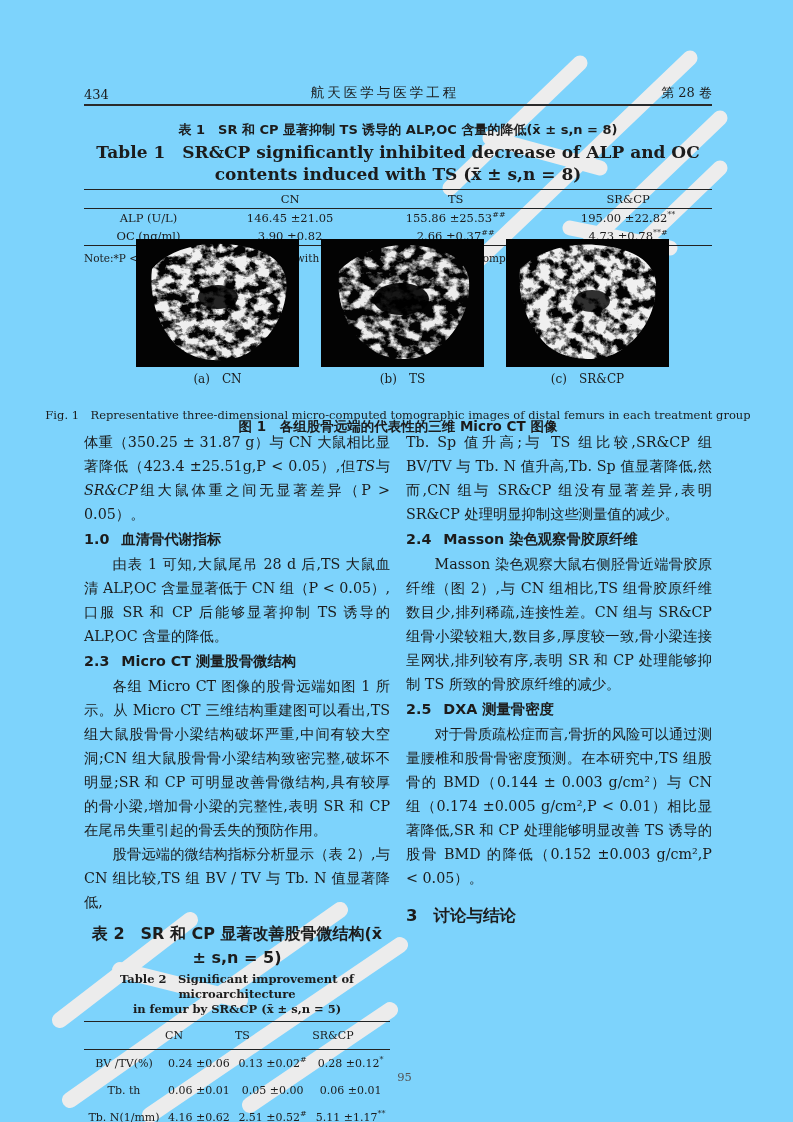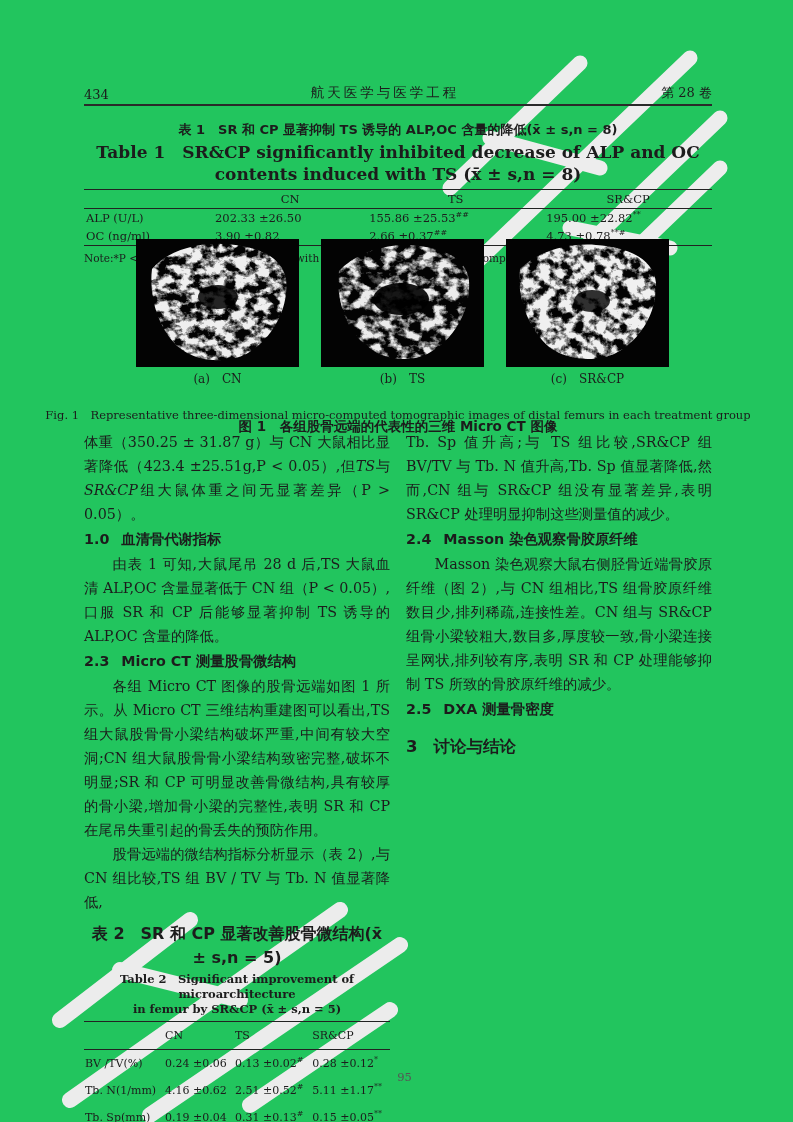--- a/index.html
+++ b/index.html
@@ -1,37 +1,37 @@
 <!DOCTYPE html>
 <html><head>
 <meta charset="utf-8">
 <style>
   html,body{margin:0;padding:0;background:#888;}
   .page{
     position:relative;width:793px;height:1122px;margin:0 auto;
-    background:#22c55e;overflow:hidden;
+    background:#7dd3fc;overflow:hidden;
     font-family:"DejaVu Serif","Liberation Serif",serif;
     color:#1c1c1c;
   }
   .layer{position:absolute;z-index:1;}
   .wm{position:absolute;z-index:0;pointer-events:none;}
 
   
   .hdr{top:84px;left:84px;width:628px;display:flex;justify-content:space-between;align-items:flex-end;font-size:13px;}
   .hdr .jtitle{letter-spacing:3px;font-size:13.5px;}
   .hdr-rule{top:104px;left:84px;width:628px;border-top:2px solid #2a2a2a;height:0;}
 
   
   .t1block{top:121px;left:84px;width:628px;}
   .tcap-zh{text-align:center;font-weight:bold;font-size:13px;font-family:"DejaVu Sans","Liberation Sans",sans-serif;}
   .tcap-en{text-align:center;font-weight:bold;font-size:17px;margin-top:2px;}
   table{border-collapse:collapse;width:100%;}
   .sci-table{margin-top:5px;font-size:11.5px;}
   .sci-table th{font-weight:normal;padding:2px 2px;}
-  .sci-table td{padding:2px 2px;text-align:left;}
+  .sci-table td{padding:2px 2px;text-align:center;}
   .sci-table thead tr{border-top:1.8px solid #222;border-bottom:1px solid #222;}
   .sci-table tbody tr:last-child{border-bottom:1.8px solid #222;}
   sup{font-size:8px;line-height:0;}
   .tnote{font-size:10.5px;margin-top:5px;text-align:left;line-height:14px;}
 
   
   .figs{top:239px;left:136px;width:534px;display:flex;gap:22px;}
   .ct{width:163px;height:128px;background:#000;}
   .subcaps{top:371px;left:136px;width:534px;display:flex;gap:22px;font-size:12px;}
   .subcaps div{width:163px;text-align:center;}
@@ -99,21 +99,21 @@
         <tr>
           <th style="width:125px"></th>
           <th>CN</th>
           <th>TS</th>
           <th>SR&amp;CP</th>
         </tr>
       </thead>
       <tbody>
         <tr>
           <td>ALP (U/L)</td>
-          <td>202.33 ±26.50</td>
+          <td>146.45 ±21.05</td>
           <td><span>155.86 ±25.53</span><sup>##</sup></td>
           <td><span>195.00 ±22.82</span><sup>**</sup></td>
         </tr>
         <tr>
           <td>OC (ng/ml)</td>
           <td>3.90 ±0.82</td>
           <td><span>2.66 ±0.37</span><sup>##</sup></td>
           <td><span>4.73 ±0.78</span><sup>**#</sup></td>
         </tr>
       </tbody>
@@ -203,20 +203,26 @@
             </tr>
           </thead>
           <tbody>
             <tr>
               <td>BV /TV(%)</td>
               <td>0.24 ±0.06</td>
               <td><span>0.13 ±0.02</span><sup>#</sup></td>
               <td><span>0.28 ±0.12</span><sup>*</sup></td>
             </tr>
             <tr>
+              <td>Tb. th</td>
+              <td>0.06 ±0.01</td>
+              <td><span>0.05 ±0.00</span><sup></sup></td>
+              <td><span>0.06 ±0.01</span><sup></sup></td>
+            </tr>
+            <tr>
               <td>Tb. N(1/mm)</td>
               <td>4.16 ±0.62</td>
               <td><span>2.51 ±0.52</span><sup>#</sup></td>
               <td><span>5.11 ±1.17</span><sup>**</sup></td>
             </tr>
             <tr>
               <td>Tb. Sp(mm)</td>
               <td>0.19 ±0.04</td>
               <td><span>0.31 ±0.13</span><sup>#</sup></td>
               <td><span>0.15 ±0.05</span><sup>**</sup></td>
@@ -225,20 +231,21 @@
         </table>
 
       </div>
     </div>
 
     <div class="col">
       <p class="cont">Tb. Sp 值升高;与 TS 组比较,SR&amp;CP 组 BV/TV 与 Tb. N 值升高,Tb. Sp 值显著降低,然而,CN 组与 SR&amp;CP 组没有显著差异,表明 SR&amp;CP 处理明显抑制这些测量值的减少。</p>
       <div class="h4"><span class="hn">2.4</span><span>Masson 染色观察骨胶原纤维</span></div>
       <p>Masson 染色观察大鼠右侧胫骨近端骨胶原纤维（图 2）,与 CN 组相比,TS 组骨胶原纤维数目少,排列稀疏,连接性差。CN 组与 SR&amp;CP 组骨小梁较粗大,数目多,厚度较一致,骨小梁连接呈网状,排列较有序,表明 SR 和 CP 处理能够抑制 TS 所致的骨胶原纤维的减少。</p>
       <div class="h4"><span class="hn">2.5</span><span>DXA 测量骨密度</span></div>
+      <p>对于骨质疏松症而言,骨折的风险可以通过测量腰椎和股骨骨密度预测。在本研究中,TS 组股骨的 BMD（0.144 ± 0.003 g/cm²）与 CN 组（0.174 ±0.005 g/cm²,P &lt; 0.01）相比显著降低,SR 和 CP 处理能够明显改善 TS 诱导的股骨 BMD 的降低（0.152 ±0.003 g/cm²,P &lt; 0.05）。</p>
       <div class="h3"><span class="hn">3</span><span>讨论与结论</span></div>
     </div>
 
   </div>
 
   <div class="layer pagefoot">95</div>
 
 </div>
 
 </body></html>

